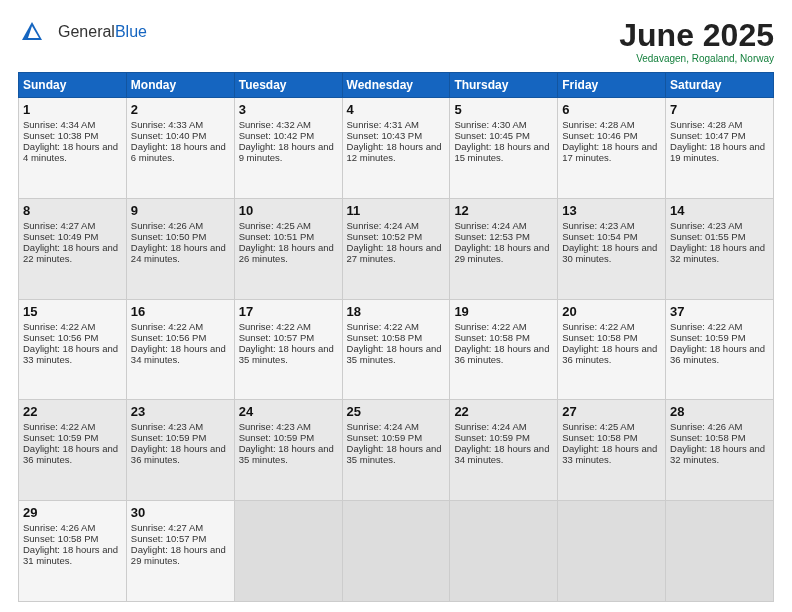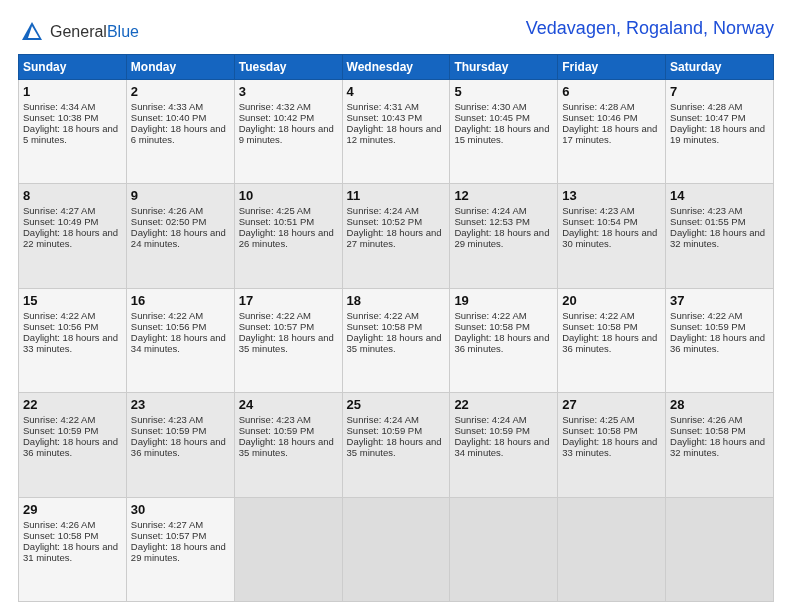--- a/index.html
+++ b/index.html
@@ -19,40 +19,40 @@
     }
     .header {
       display: flex;
       justify-content: space-between;
       align-items: flex-start;
       margin-bottom: 8px;
     }
     .logo {
       display: flex;
       align-items: center;
-      gap: 4px;
+      gap: 12px;
     }
     .logo-general { color: #333; }
     .logo-blue { color: #1565c0; }
     .logo-icon {
       width: 28px;
       height: 28px;
     }
     .title-block {
       text-align: right;
     }
     .month-title {
       font-size: 32px;
       font-weight: bold;
       color: #222;
       line-height: 1.1;
     }
     .location {
-      font-size: 18px;
-      color: #1d4ed8;
+      font-size: 10px;
+      color: #15803d;
     }
     .calendar {
       border-collapse: collapse;
       width: 100%;
       flex: 1;
       table-layout: fixed;
       padding-left: 34px;
     }
     .calendar thead th {
       background-color: #1565c0;
@@ -99,49 +99,50 @@
     <div class="logo">
       <svg class="logo-icon" viewBox="0 0 28 28">
         <polygon points="14,4 24,22 4,22" fill="#1565c0"></polygon>
         <polygon points="14,8 21,20 10,20" fill="#fff"></polygon>
       </svg>
       <div>
         <span class="logo-general">General</span><span class="logo-blue">Blue</span>
       </div>
     </div>
     <div class="title-block">
+      <div class="month-title">June 2025</div>
       <div class="location">Vedavagen, Rogaland, Norway</div>
     </div>
   </div>
 
   <table class="calendar">
     <thead>
       <tr>
       <th>Sunday</th>
           <th>Monday</th>
           <th>Tuesday</th>
           <th>Wednesday</th>
           <th>Thursday</th>
           <th>Friday</th>
           <th>Saturday</th>
         </tr>
     </thead>
     <tbody id="calendar-body">
     <tr>
-          <td><span class="day-num">1</span><span>Sunrise: 4:34 AM</span><br><span>Sunset: 10:38 PM</span><br><span>Daylight: 18 hours and 5 minutes.</span></td>
+          <td><span class="day-num">1</span><span>Sunrise: 4:34 AM</span><br><span>Sunset: 10:38 PM</span><br><span>Daylight: 18 hours and 4 minutes.</span></td>
           <td><span class="day-num">2</span><span>Sunrise: 4:33 AM</span><br><span>Sunset: 10:40 PM</span><br><span>Daylight: 18 hours and 6 minutes.</span></td>
           <td><span class="day-num">3</span><span>Sunrise: 4:32 AM</span><br><span>Sunset: 10:42 PM</span><br><span>Daylight: 18 hours and 9 minutes.</span></td>
           <td><span class="day-num">4</span><span>Sunrise: 4:31 AM</span><br><span>Sunset: 10:43 PM</span><br><span>Daylight: 18 hours and 12 minutes.</span></td>
           <td><span class="day-num">5</span><span>Sunrise: 4:30 AM</span><br><span>Sunset: 10:45 PM</span><br><span>Daylight: 18 hours and 15 minutes.</span></td>
           <td><span class="day-num">6</span><span>Sunrise: 4:28 AM</span><br><span>Sunset: 10:46 PM</span><br><span>Daylight: 18 hours and 17 minutes.</span></td>
           <td><span class="day-num">7</span><span>Sunrise: 4:28 AM</span><br><span>Sunset: 10:47 PM</span><br><span>Daylight: 18 hours and 19 minutes.</span></td>
         </tr>
         <tr>
           <td><span class="day-num">8</span><span>Sunrise: 4:27 AM</span><br><span>Sunset: 10:49 PM</span><br><span>Daylight: 18 hours and 22 minutes.</span></td>
-          <td><span class="day-num">9</span><span>Sunrise: 4:26 AM</span><br><span>Sunset: 02:50 PM</span><br><span>Daylight: 18 hours and 24 minutes.</span></td>
+          <td><span class="day-num">9</span><span>Sunrise: 4:26 AM</span><br><span>Sunset: 10:50 PM</span><br><span>Daylight: 18 hours and 24 minutes.</span></td>
           <td><span class="day-num">10</span><span>Sunrise: 4:25 AM</span><br><span>Sunset: 10:51 PM</span><br><span>Daylight: 18 hours and 26 minutes.</span></td>
           <td><span class="day-num">11</span><span>Sunrise: 4:24 AM</span><br><span>Sunset: 10:52 PM</span><br><span>Daylight: 18 hours and 27 minutes.</span></td>
           <td><span class="day-num">12</span><span>Sunrise: 4:24 AM</span><br><span>Sunset: 12:53 PM</span><br><span>Daylight: 18 hours and 29 minutes.</span></td>
           <td><span class="day-num">13</span><span>Sunrise: 4:23 AM</span><br><span>Sunset: 10:54 PM</span><br><span>Daylight: 18 hours and 30 minutes.</span></td>
           <td><span class="day-num">14</span><span>Sunrise: 4:23 AM</span><br><span>Sunset: 01:55 PM</span><br><span>Daylight: 18 hours and 32 minutes.</span></td>
         </tr>
         <tr>
           <td><span class="day-num">15</span><span>Sunrise: 4:22 AM</span><br><span>Sunset: 10:56 PM</span><br><span>Daylight: 18 hours and 33 minutes.</span></td>
           <td><span class="day-num">16</span><span>Sunrise: 4:22 AM</span><br><span>Sunset: 10:56 PM</span><br><span>Daylight: 18 hours and 34 minutes.</span></td>
           <td><span class="day-num">17</span><span>Sunrise: 4:22 AM</span><br><span>Sunset: 10:57 PM</span><br><span>Daylight: 18 hours and 35 minutes.</span></td>

